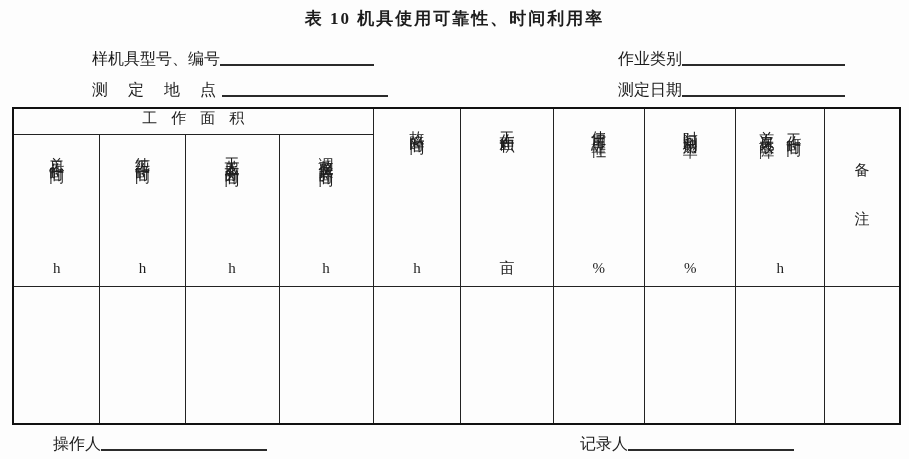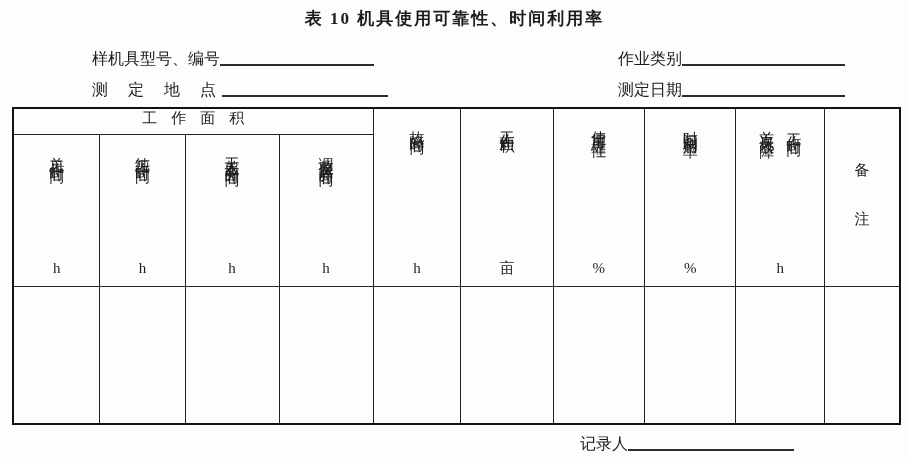--- a/index.html
+++ b/index.html
@@ -211,17 +211,20 @@
         <td></td>
         <td></td>
         <td></td>
         <td></td>
         <td></td>
         <td></td>
       </tr>
     </tbody>
   </table>
 
+  <div class="form-item fi-operator">
+    <span>操作人</span><span class="blank blank-operator"></span>
+  </div>
   <div class="form-item fi-recorder">
     <span>记录人</span><span class="blank blank-recorder"></span>
   </div>
 
 </div>
 
 </body></html>

